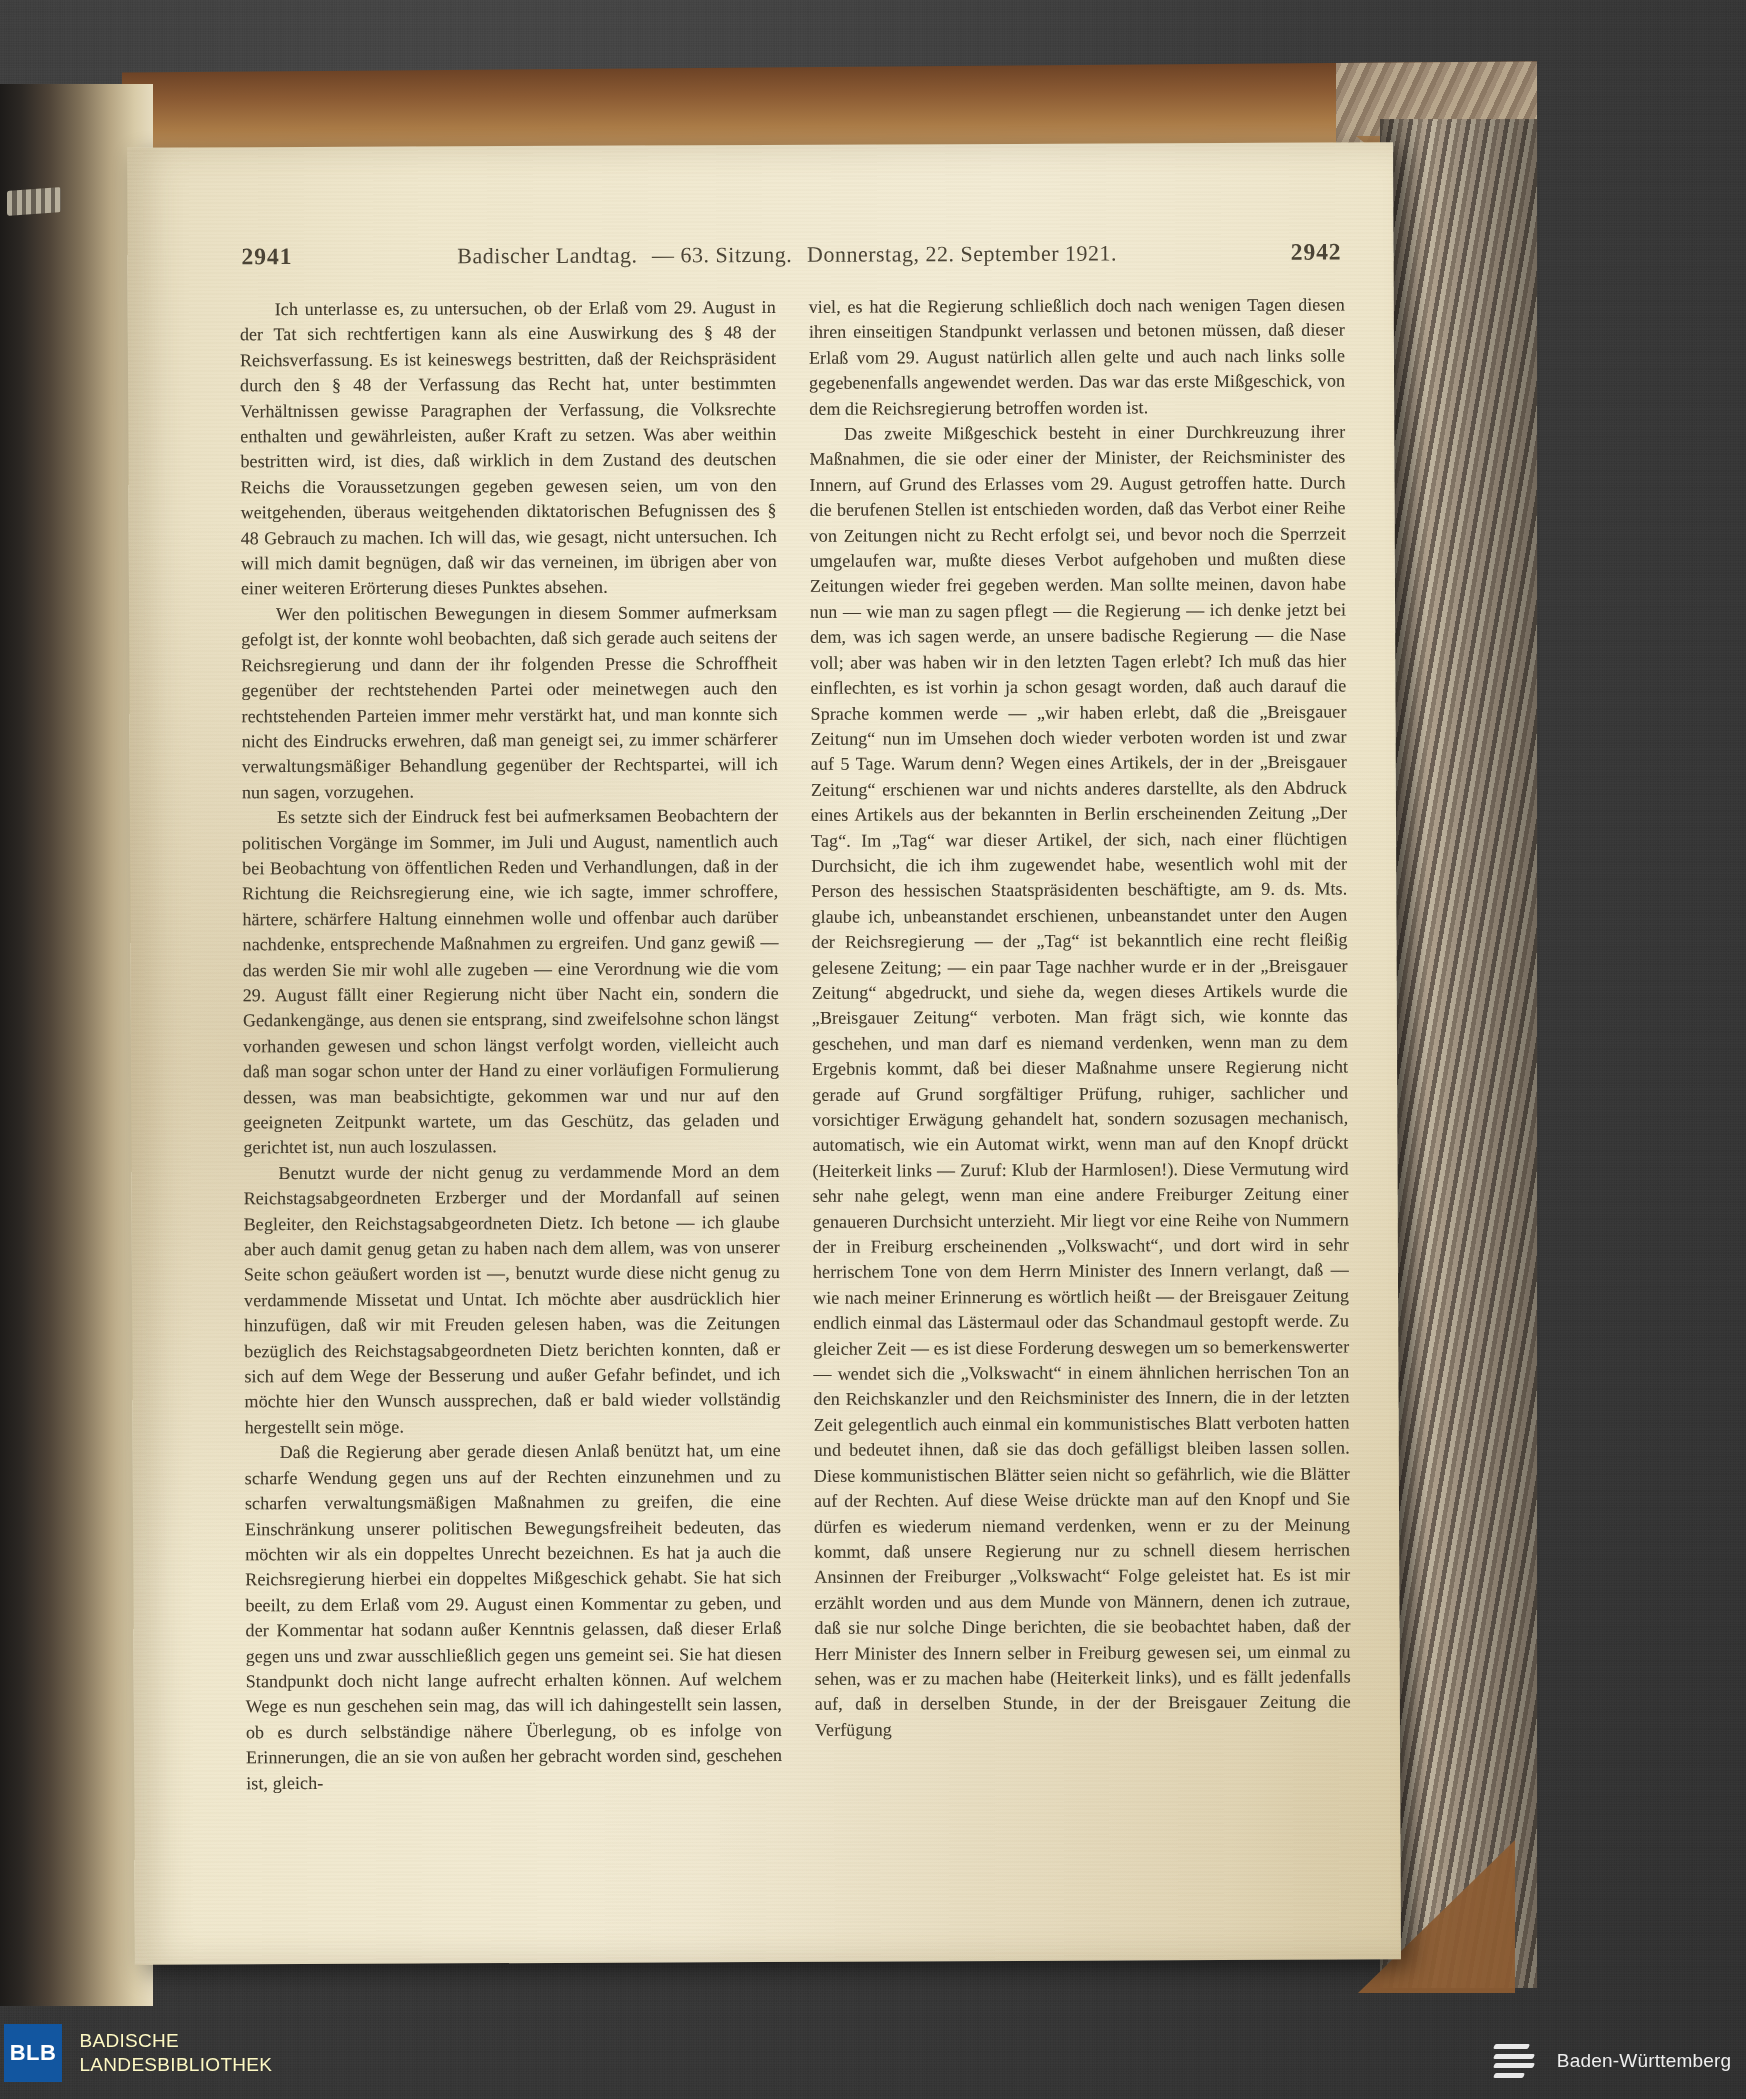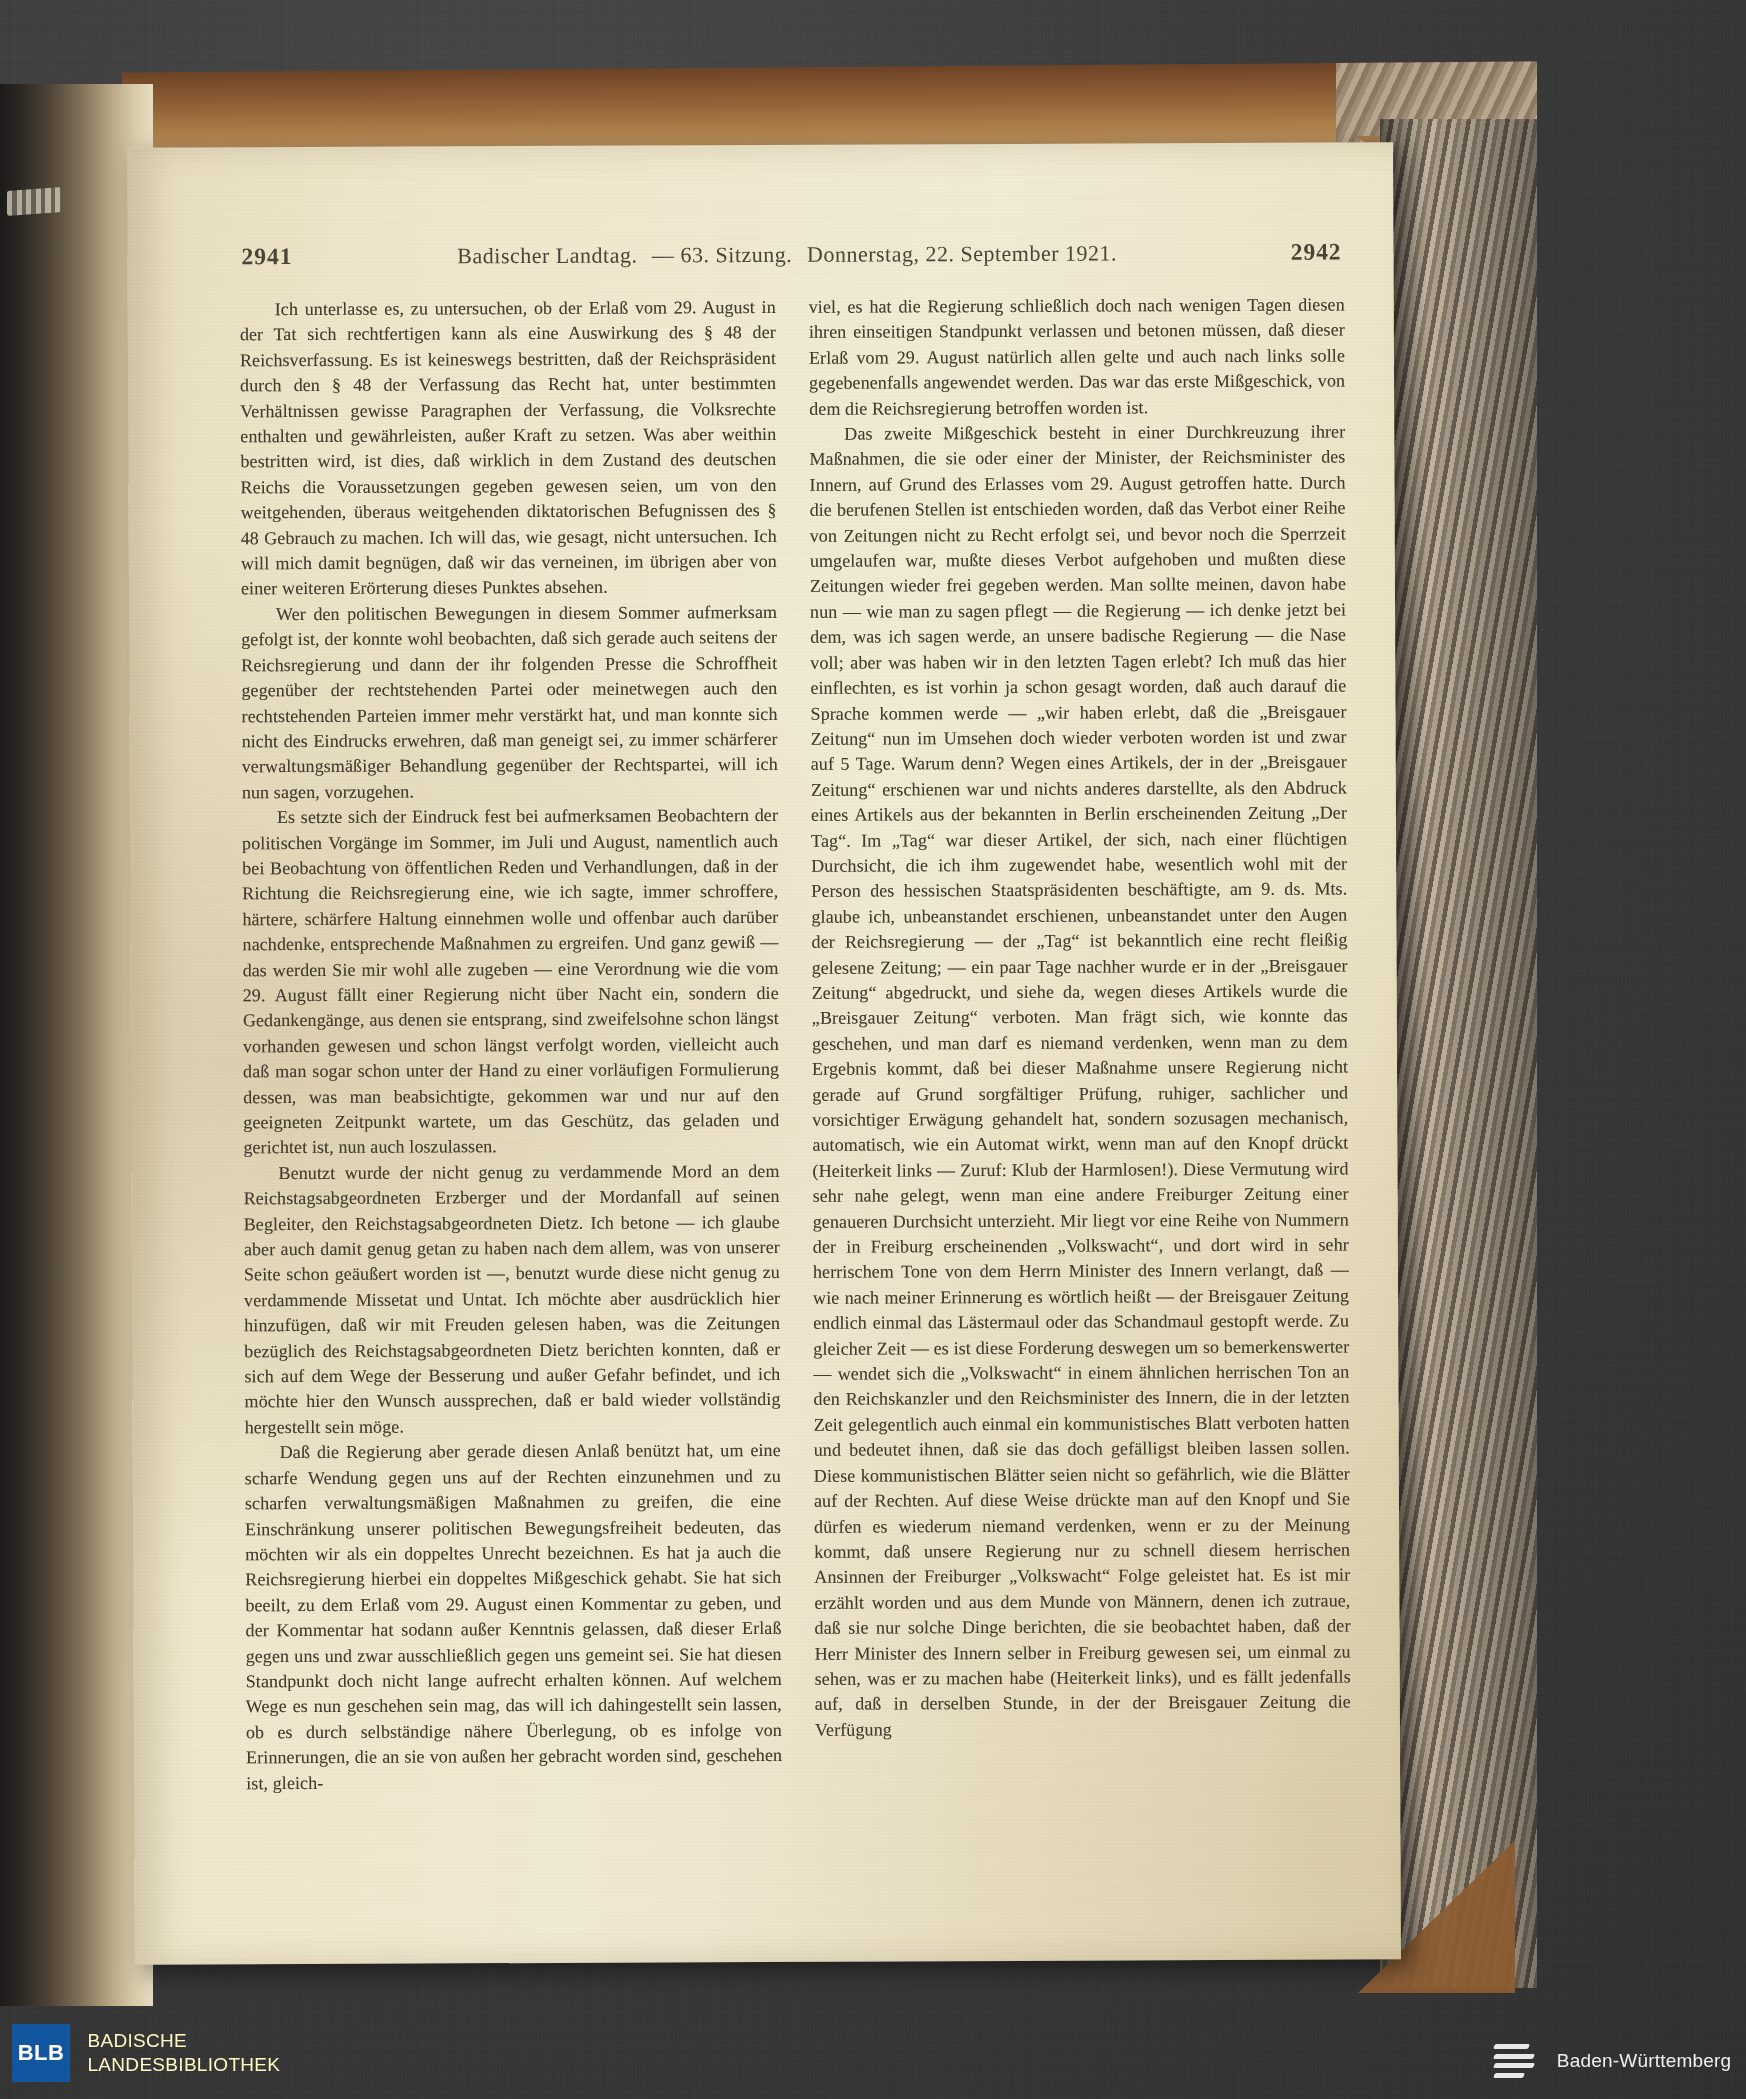--- a/index.html
+++ b/index.html
@@ -218,21 +218,21 @@
   
   #footer-left {
     position: absolute;
     left: 0;
     bottom: 0;
     height: 94px;
     width: 873px;
     display: flex;
     align-items: center;
     gap: 17.5px;
-    padding-left: 12px;
+    padding-left: 4px;
     box-sizing: border-box;
   }
   .blb-logo {
     width: 58px;
     height: 58px;
     background: #1256a0;
     color: #fff;
     font-family: "Liberation Sans", sans-serif;
     font-weight: 700;
     font-size: 22px;

